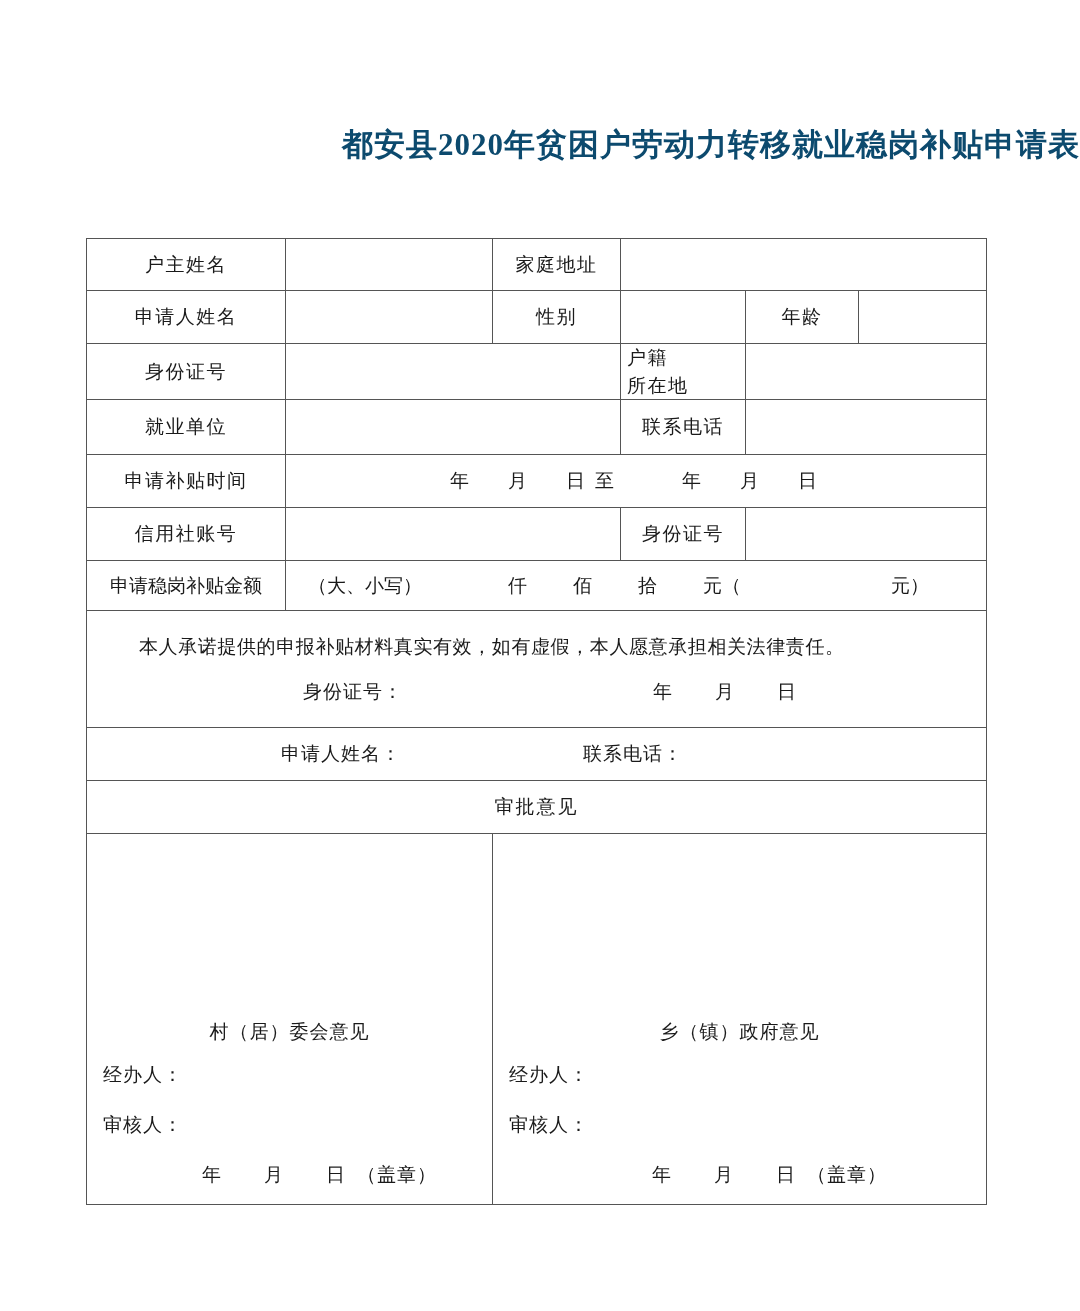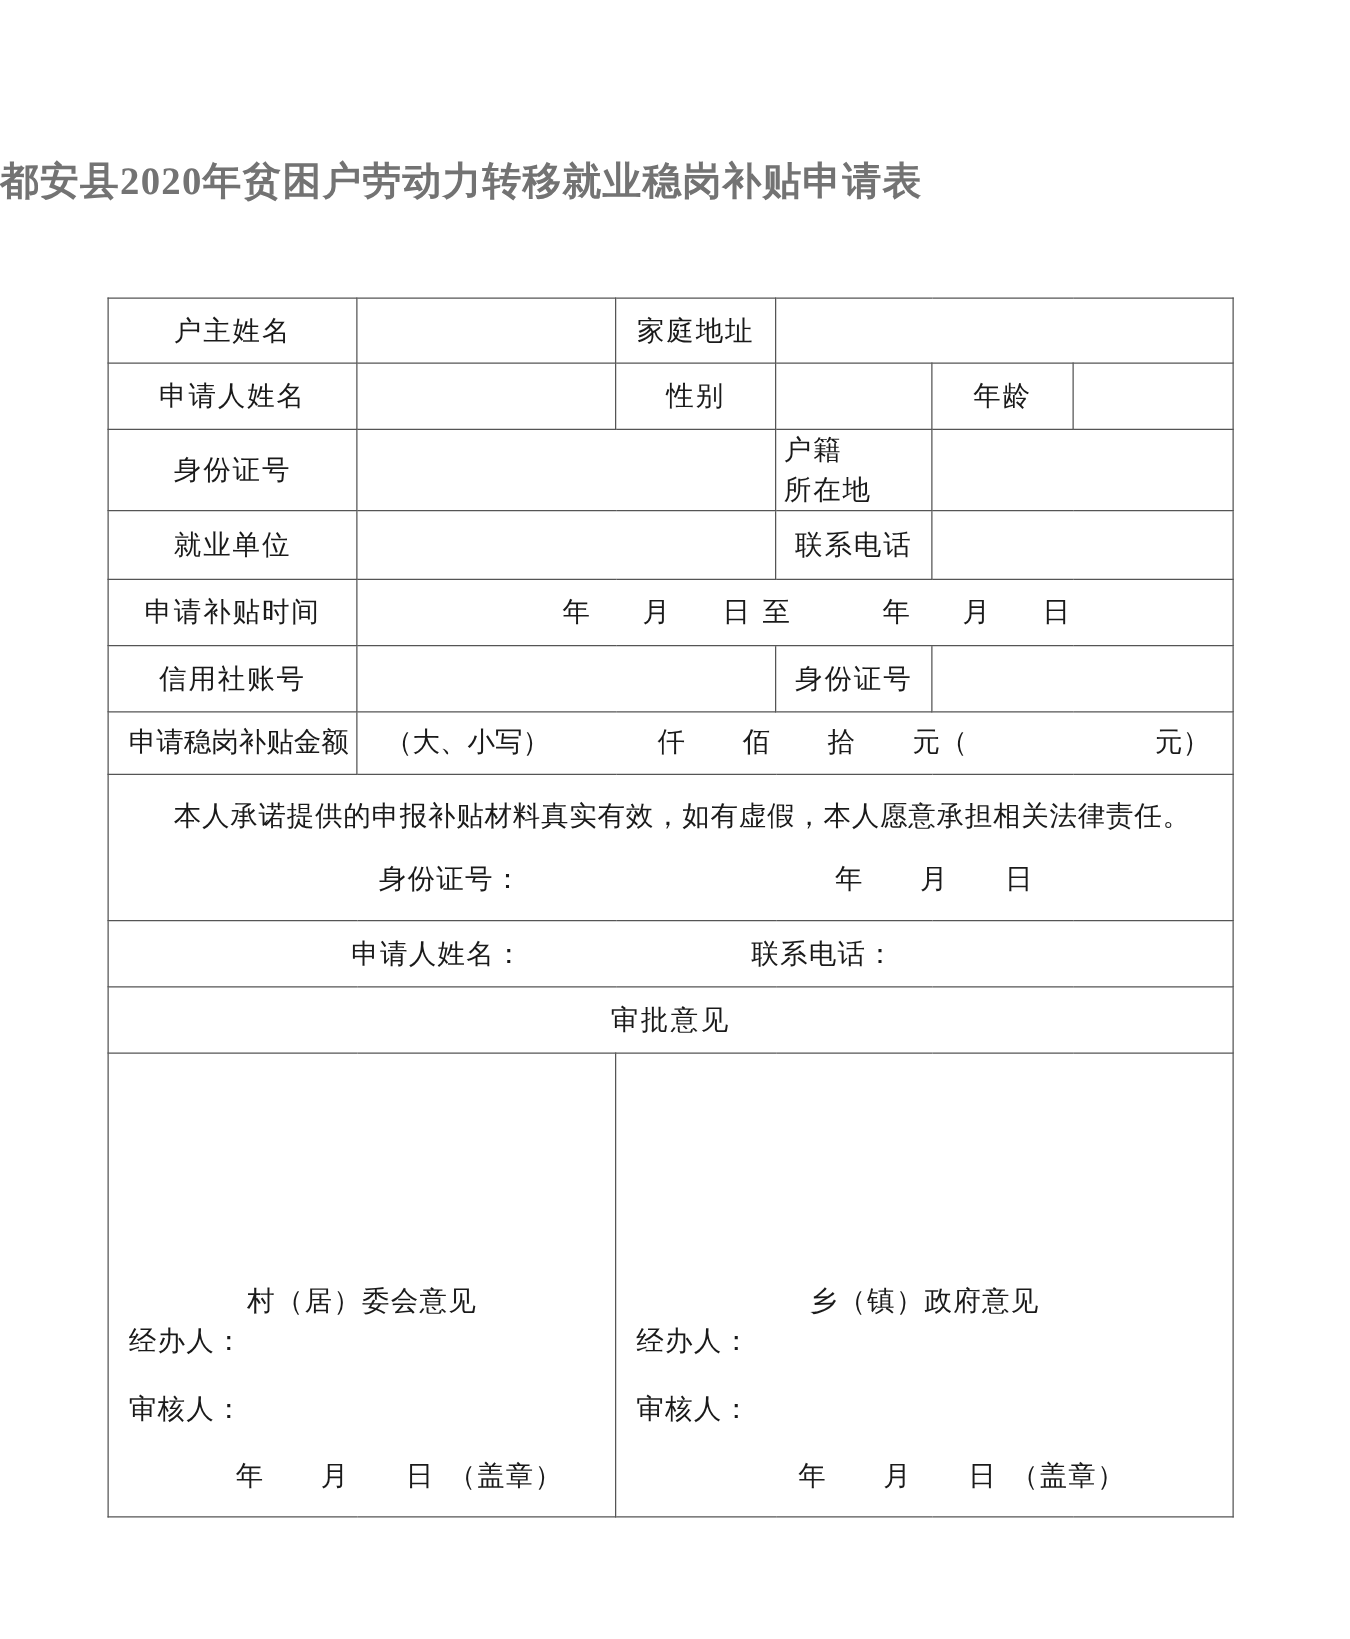--- a/index.html
+++ b/index.html
@@ -19,39 +19,39 @@
     position: absolute;
     left: 0; top: 0;
     width: 1080px;
     height: 1311px;
   }
   .doc-title {
     position: absolute;
     left: 0;
     top: 124px;
     width: 1080px;
-    text-align: left;
+    text-align: right;
     font-size: 31px;
     font-weight: bold;
     letter-spacing: 1px;
     font-family: "Liberation Serif", "DejaVu Serif", serif;
-    color: #737373;
+    color: #0c4a6e;
     white-space: nowrap;
   }
   .form-table {
     position: absolute;
     left: 86px;
     top: 238px;
     width: 900px;
     border-collapse: collapse;
     table-layout: fixed;
   }
   .form-table td {
     border: 1px solid #555;
-    font-size: 22px;
+    font-size: 19px;
     font-family: "Liberation Serif", "DejaVu Serif", serif;
     color: #1a1a1a;
     padding: 0 6px;
     vertical-align: middle;
     line-height: 1.45;
   }
   .lbl {
     text-align: center;
     letter-spacing: 1.5px;
     white-space: nowrap;
@@ -59,21 +59,21 @@
   .lbl-2line {
     text-align: left;
     letter-spacing: 1.5px;
     line-height: 1.35;
   }
   .blank { }
   .r-h51 { height: 51px; }
   .r-h52 { height: 52px; }
   .r-h55 { height: 55px; }
   .r-h54 { height: 54px; margin-left: 38px; }
-  .r-h49 { height: 49px; text-align: right; }
+  .r-h49 { height: 49px; }
   .span-text {
     text-align: left;
     letter-spacing: 2px;
     padding-left: 0;
   }
   .date-inline {
     display: inline-block;
     padding-left: 158px;
     letter-spacing: 10px;
     white-space: nowrap;

